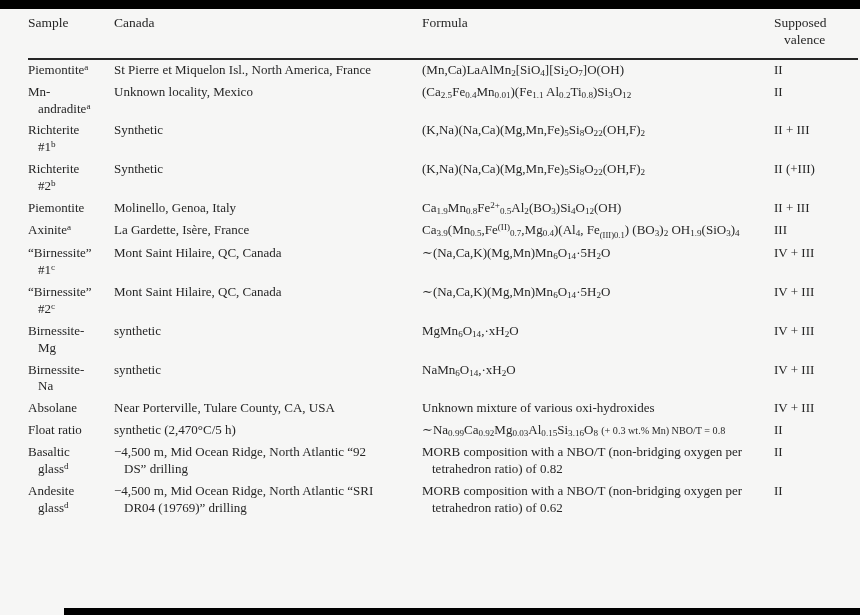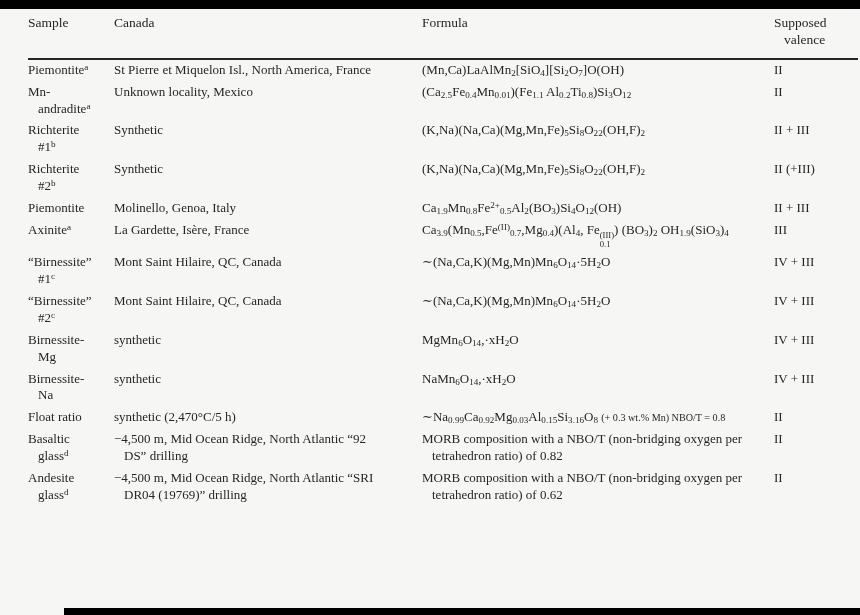--- a/index.html
+++ b/index.html
@@ -65,21 +65,21 @@
     line-height: 0;
     vertical-align: 0.45em;
   }
   sub {
     font-size: 0.7em;
     line-height: 0;
     vertical-align: -0.25em;
   }
   .stack {
     display: inline-flex;
-    flex-direction: column;
+    flex-direction: row;
     font-size: 0.66em;
     line-height: 1.05;
     vertical-align: -0.5em;
     text-align: left;
     text-indent: 0;
   }
   .small {
     font-size: 0.78em;
   }
 </style>
@@ -261,20 +261,34 @@
               <div class="hang">synthetic</div>
             </td>
     <td>
               <div class="hang">NaMn<sub>6</sub>O<sub>14</sub>,·xH<sub>2</sub>O</div>
             </td>
     <td>
               <div class="hang">IV + III</div>
             </td>
   </tr>
 
+  <tr>
+    <td>
+              <div class="hang">Absolane</div>
+            </td>
+    <td>
+              <div class="hang">Near Porterville, Tulare County, CA, USA</div>
+            </td>
+    <td>
+              <div class="hang">Unknown mixture of various oxi-hydroxides</div>
+            </td>
+    <td>
+              <div class="hang">IV + III</div>
+            </td>
+  </tr>
 
   <tr>
     <td>
               <div class="hang">Float ratio</div>
             </td>
     <td>
               <div class="hang">synthetic (2,470°C/5 h)</div>
             </td>
     <td>
               <div class="hang">∼Na<sub>0.99</sub>Ca<sub>0.92</sub>Mg<sub>0.03</sub>Al<sub>0.15</sub>Si<sub>3.16</sub>O<sub>8</sub> <span class="small">(+ 0.3 wt.% Mn) NBO/T = 0.8</span></div>

